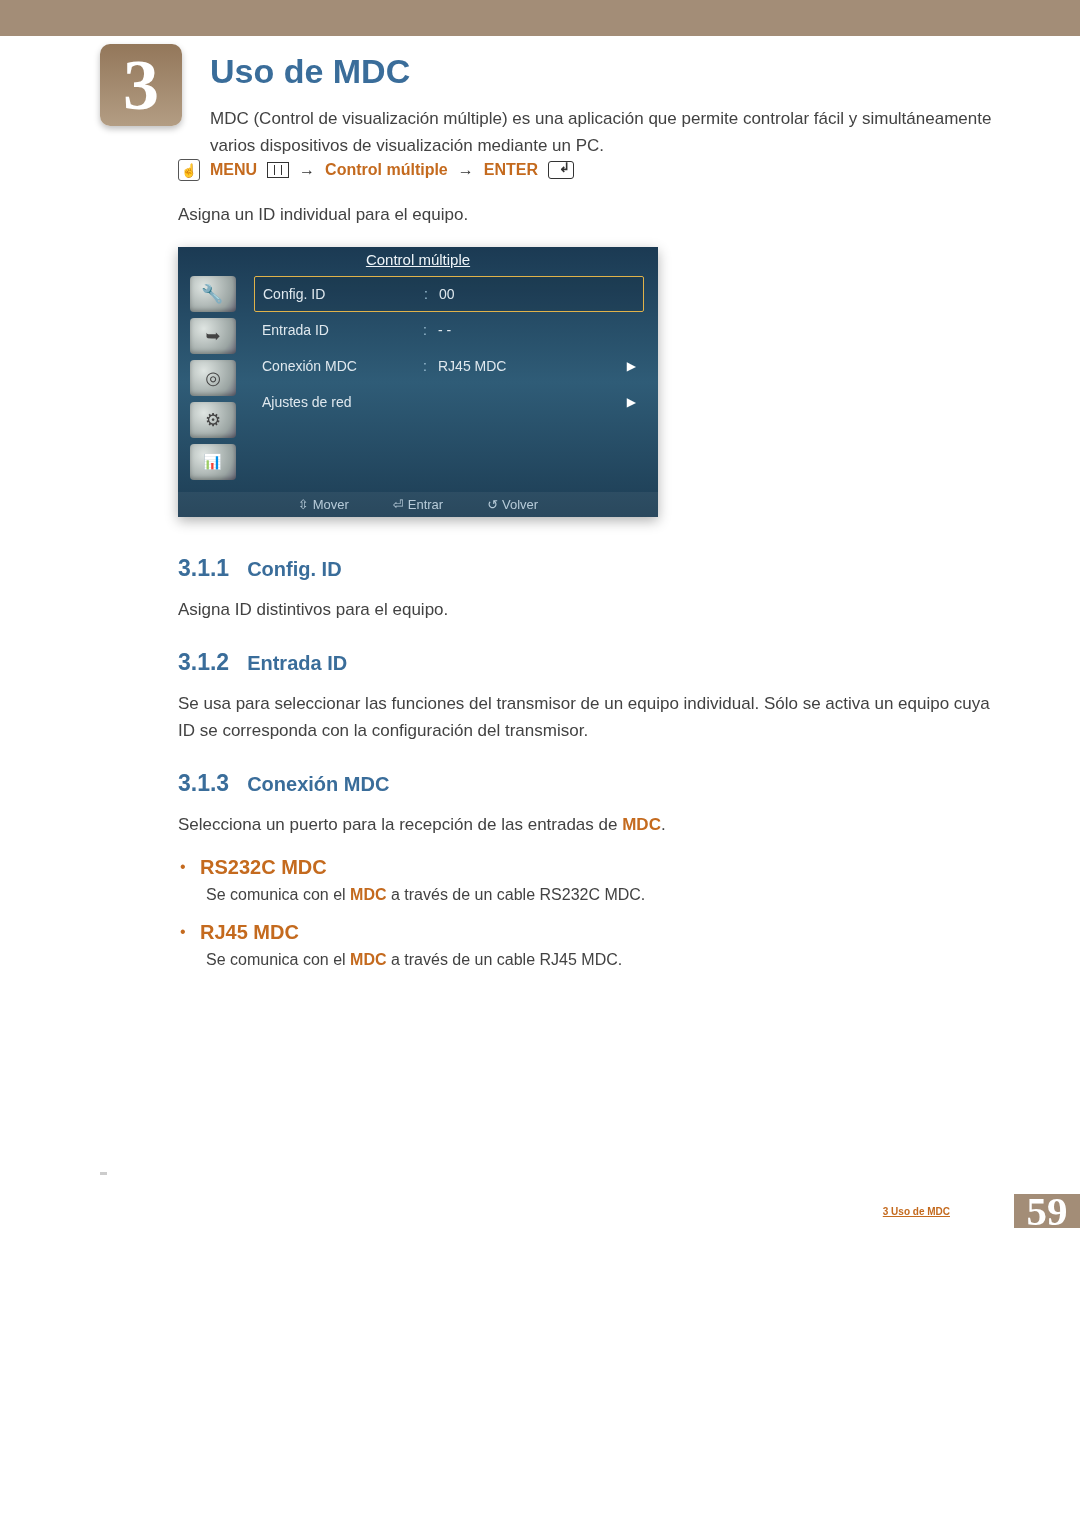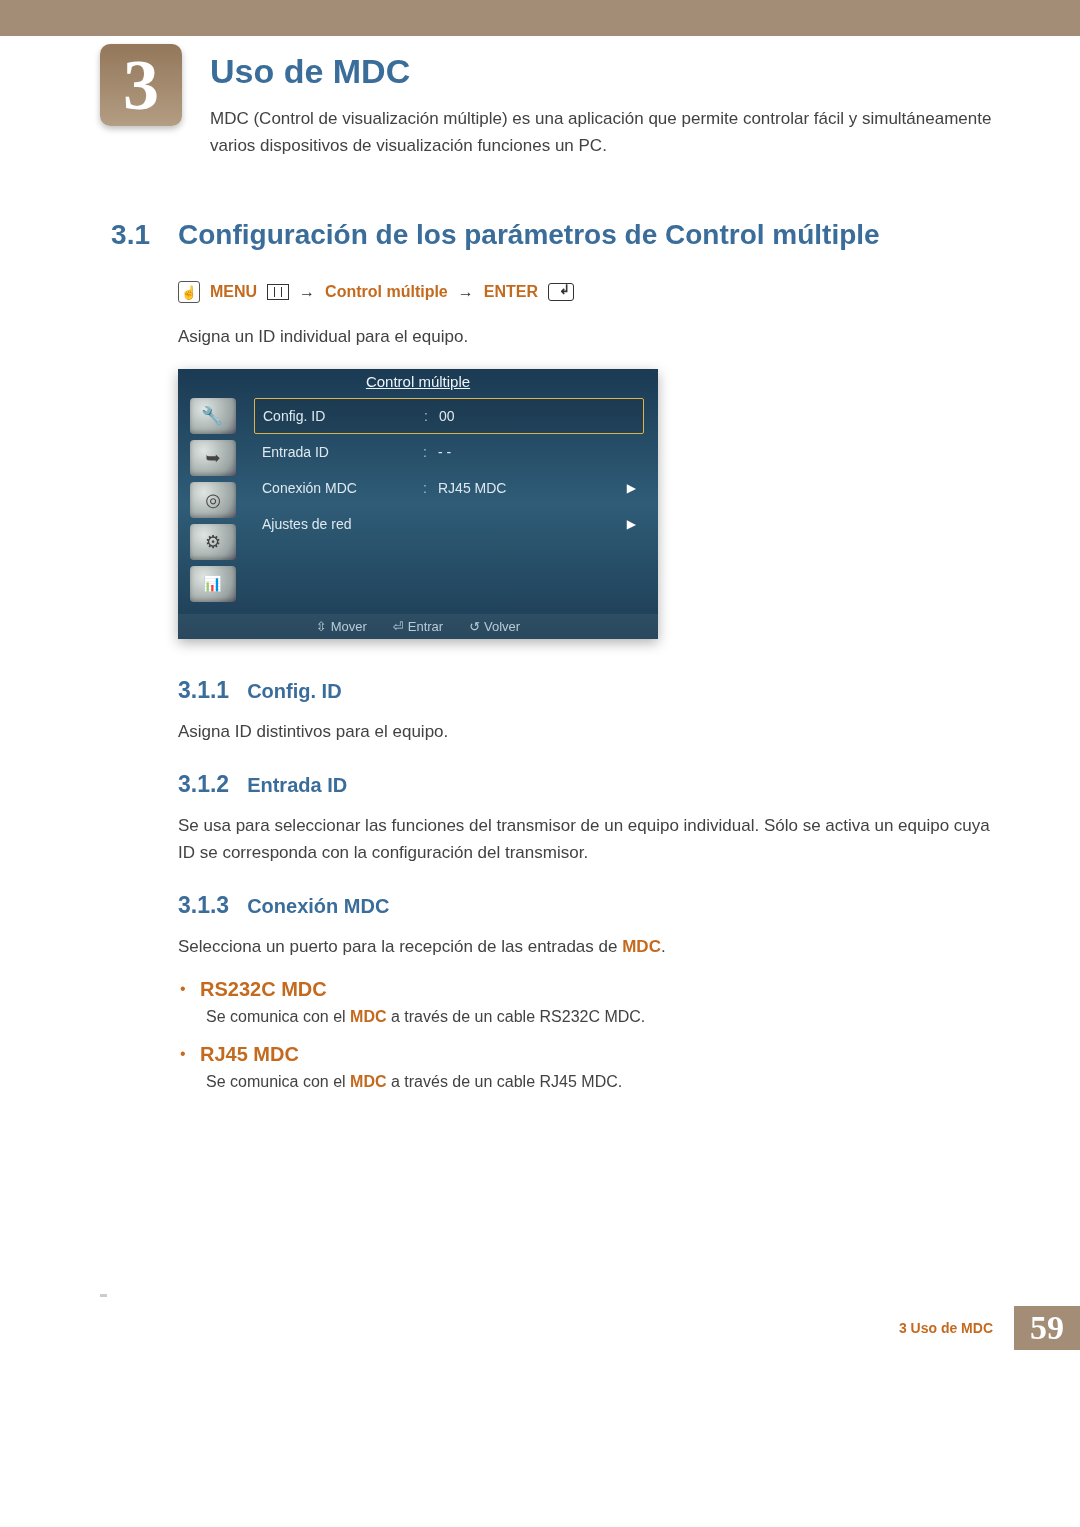--- a/index.html
+++ b/index.html
@@ -128,21 +128,21 @@
   .osd-row.sel{
     border:1.5px solid #e0b24a;border-radius:2px;
     background:rgba(0,0,0,.1);
   }
   .osd-label{flex:0 0 150px;}
   .osd-colon{flex:0 0 10px;text-align:center;color:#9ec1d6;}
   .osd-val{flex:1;}
   .osd-arrow{color:#fff;font-size:12px;}
   .osd-footer{
     background:rgba(255,255,255,.06);
-    display:flex;justify-content:center;gap:26px;
+    display:flex;justify-content:center;gap:44px;
     font-size:13px;color:#b7cbd9;padding:5px 0;
   }
   .osd-footer span::before{margin-right:4px;}
   .osd-f-move::before{content:"⇳";}
   .osd-f-enter::before{content:"⏎";}
   .osd-f-return::before{content:"↺";}
 
   .sub-head{
     display:flex;gap:18px;align-items:baseline;
     margin:26px 0 14px 0;
@@ -163,47 +163,44 @@
   .page-footer{
     position:relative;margin-top:200px;height:56px;
   }
   .foot-line{
     position:absolute;left:100px;top:0;height:3px;width:7px;background:#ccc;
   }
   .foot-right{
     position:absolute;right:0;bottom:0;display:flex;align-items:center;
   }
   .foot-crumb{
-    color:var(--accent);font-size:14px;font-weight:bold;margin-right:21px;
+    color:var(--accent);font-size:10px;font-weight:bold;margin-right:28px;text-decoration:underline;
   }
   .foot-num{
-    background:var(--beige);color:#fff;font-size:34px;font-weight:bold;
-    width:66px;height:44px;display:flex;align-items:center;justify-content:center;
+    background:var(--beige);color:#fff;font-size:41px;font-weight:bold;
+    width:66px;height:34px;display:flex;align-items:center;justify-content:center;
     font-family:Georgia,'Times New Roman',serif;
+    margin-left:36px;
   }
 </style>
 </head>
 <body>
 
 <div class="top-bar"></div>
 
 <div class="page">
 
   <div class="chapter-head">
     <div class="chapter-badge">3</div>
     <div class="chapter-intro">
       <h1 class="chapter-title">Uso de MDC</h1>
-      <p class="chapter-desc">MDC (Control de visualización múltiple) es una aplicación que permite controlar fácil y simultáneamente varios dispositivos de visualización funciones un PC.</p>
+      <p class="chapter-desc">MDC (Control de visualización múltiple) es una aplicación que permite controlar fácil y simultáneamente varios dispositivos de visualización mediante un PC.</p>
     </div>
   </div>
 
-  <div class="section-head">
-    <div class="section-num">3.1</div>
-    <h2 class="section-title">Configuración de los parámetros de Control múltiple</h2>
-  </div>
 
   <div class="body-col">
 
     <div class="nav-path">
       <span class="nav-icon-box">☝</span>
       <span class="step">MENU</span>
       <span class="nav-menu-icon"></span>
       <span class="arrow">→</span>
       <span class="step">Control múltiple</span>
       <span class="arrow">→</span>

